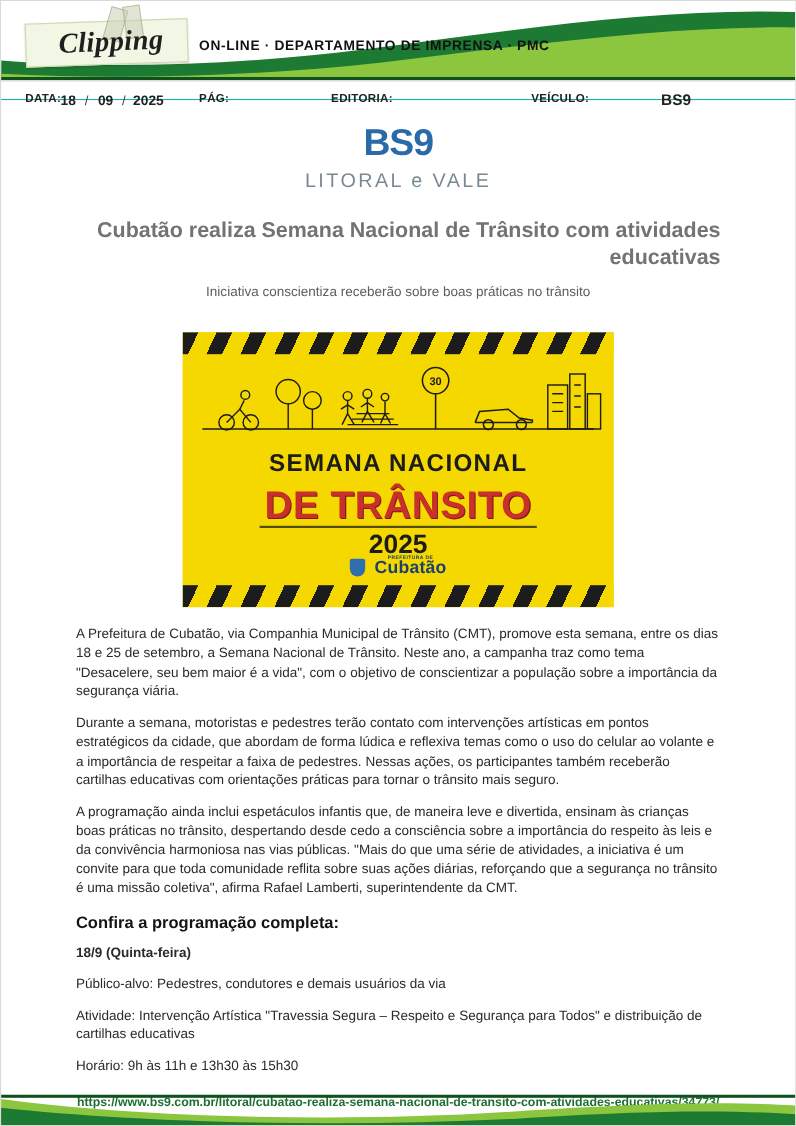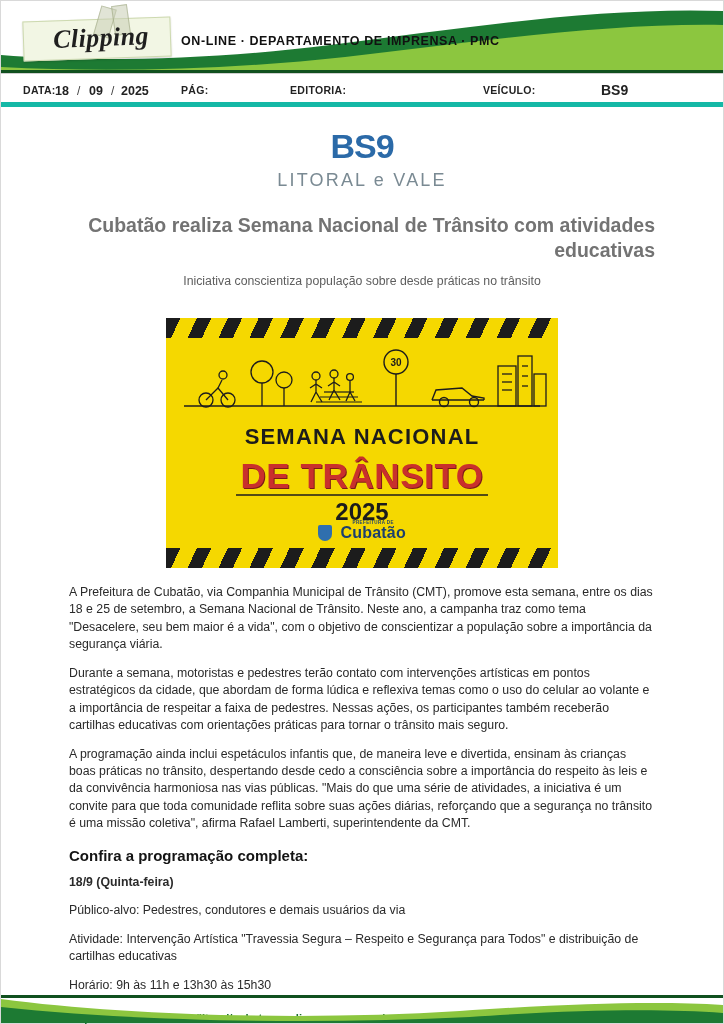--- a/index.html
+++ b/index.html
@@ -68,23 +68,23 @@
     left: 180px; top: 33px;
     font-size: 12.5px;
     font-weight: bold;
     letter-spacing: .6px;
     color: #111;
   }
 
   
   .meta-row {
     position: relative;
-    height: 34px;
+    height: 18px;
     border-top: 1px solid #cfcfcf;
-    border-bottom: 5px solid #14b8a6;
+    border-bottom: 1px solid #14b8a6;
     font-size: 10.5px;
     color: #222;
   }
   .meta-row .cell { position: absolute; top: 10px; }
   .meta-label { font-weight: bold; letter-spacing: .3px; }
   .meta-val { font-weight: bold; font-size: 12.5px; }
   .meta-sep { color: #444; font-size: 12px; }
   .vehicle-val { font-weight: bold; font-size: 14px; }
 
   
@@ -286,36 +286,36 @@
     <span class="cell meta-label" style="left:22px;">DATA:</span>
     <span class="cell meta-val" style="left:54px;">18</span>
     <span class="cell meta-sep" style="left:76px;">/</span>
     <span class="cell meta-val" style="left:88px;">09</span>
     <span class="cell meta-sep" style="left:110px;">/</span>
     <span class="cell meta-val" style="left:120px;">2025</span>
 
     <span class="cell meta-label" style="left:180px;">PÁG:</span>
     <span class="cell meta-val" style="left:212px;"></span>
 
-    <span class="cell meta-label" style="left:289px;text-align:center;">EDITORIA:</span>
+    <span class="cell meta-label" style="left:300px;text-align:center;">EDITORIA:</span>
     <span class="cell meta-val" style="left:356px;"></span>
 
     <span class="cell meta-label" style="left:482px;">VEÍCULO:</span>
     <span class="cell vehicle-val" style="left:600px; top:8px;">BS9</span>
   </div>
 
   <div class="content">
 
     <div class="brand">
       <div class="brand-logo">BS9</div>
       <div class="brand-sub">LITORAL e VALE</div>
     </div>
 
     <h1 class="headline">Cubatão realiza Semana Nacional de Trânsito com atividades educativas</h1>
-    <p class="subhead">Iniciativa conscientiza população sobre desde práticas no trânsito</p>
+    <p class="subhead">Iniciativa conscientiza receberão sobre boas práticas no trânsito</p>
 
     <div class="poster">
       <div class="hazard top"></div>
       <div class="hazard bottom"></div>
 
       <svg class="poster-art" viewBox="0 0 392 82" preserveAspectRatio="none">
 
         <line x1="18" y1="66" x2="374" y2="66" stroke="#1c1c1c" stroke-width="1.4"></line>
 
         <g stroke="#1c1c1c" stroke-width="1.2">

